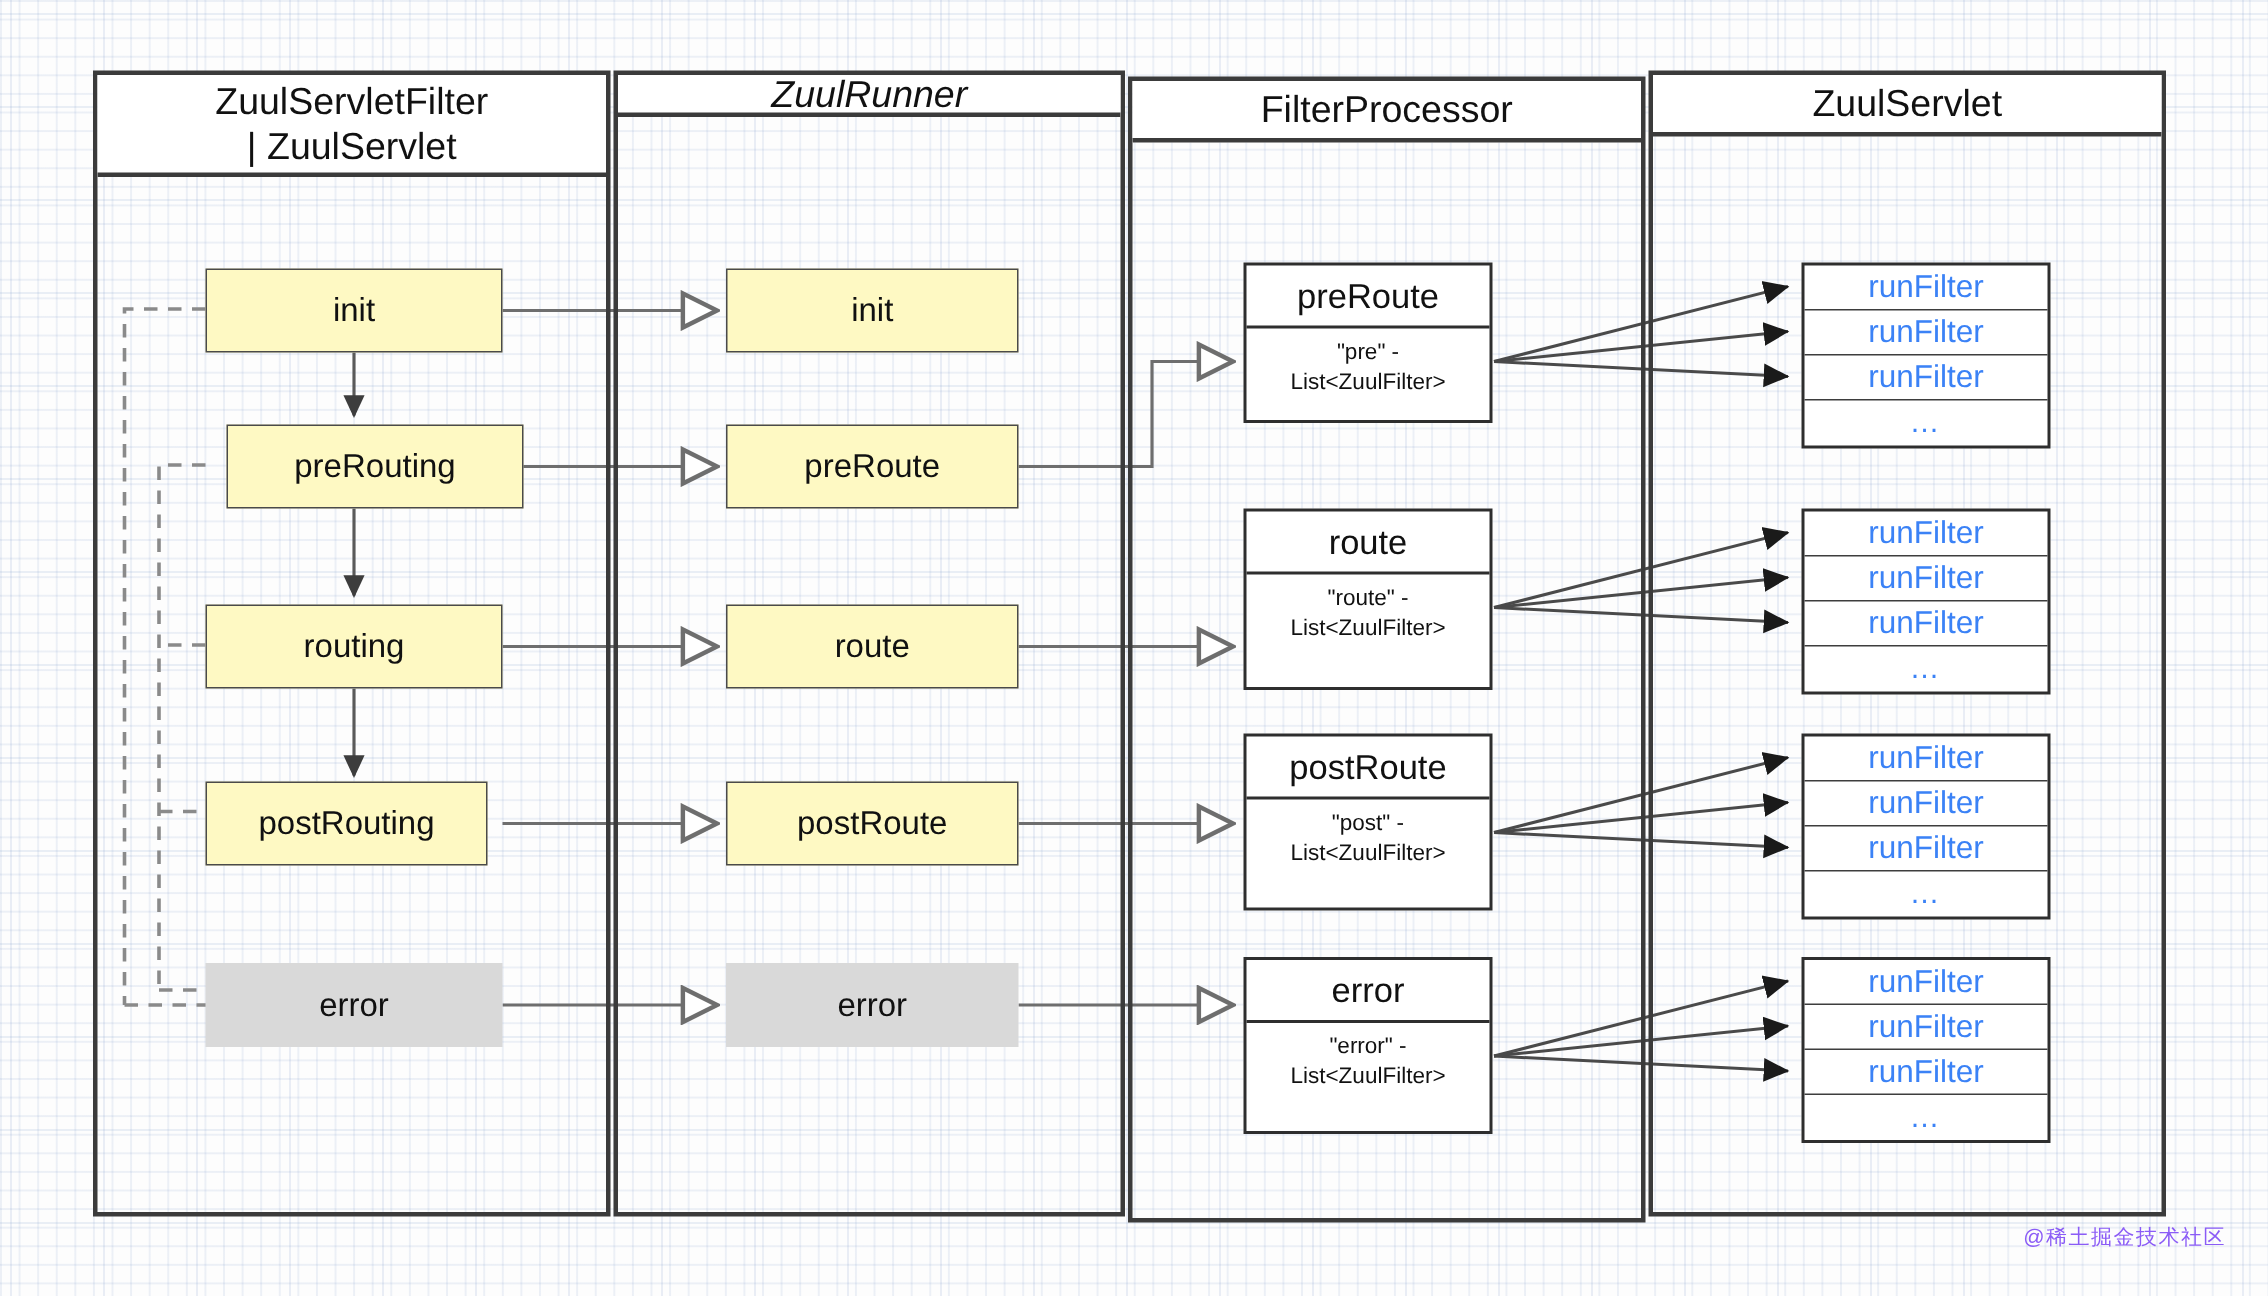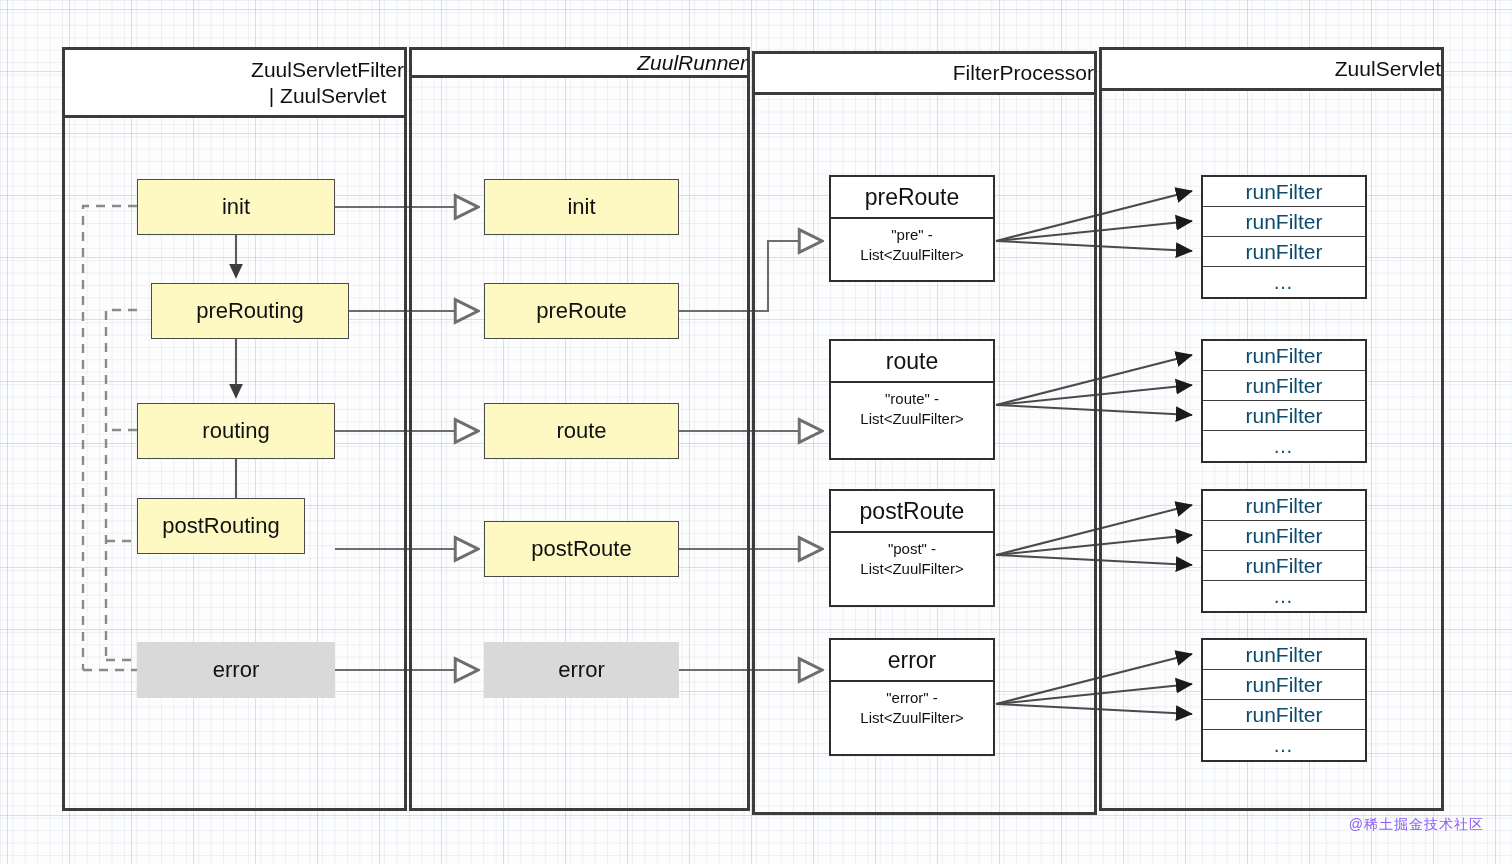--- a/index.html
+++ b/index.html
@@ -23,23 +23,23 @@
   }
   #canvas{position:absolute;left:0;top:0;width:1512px;height:864px;}
 
   
   .lane{position:absolute;border:3px solid #3b3b3b;box-sizing:border-box;background:transparent;}
   .lane-head{
     position:absolute;left:0;top:0;right:0;
     box-sizing:border-box;
     border-bottom:3px solid #3b3b3b;
     background:#ffffff;
-    display:flex;align-items:center;justify-content:flex-end;
+    display:flex;align-items:center;justify-content:center;
     text-align:center;line-height:1.2;
-    font-size:21px;color:#111;
+    font-size:25px;color:#111;
   }
 
   
   .node{
     position:absolute;box-sizing:border-box;
     border:1.6px solid #4a4a4a;background:#fef9c3;
     display:flex;align-items:center;justify-content:center;
     font-size:22px;color:#111;z-index:5;
   }
   .node.shaded{background:#d9d9d9;border:none;}
@@ -64,21 +64,21 @@
 
   
   .stack{
     position:absolute;box-sizing:border-box;
     border:2.2px solid #2e2e2e;background:#fff;z-index:5;
   }
   .stack-row{
     box-sizing:border-box;height:30px;
     border-bottom:1.6px solid #3d3d3d;
     display:flex;align-items:center;justify-content:center;
-    font-size:21px;color:#0c4a6e;
+    font-size:21px;color:#3b82f6;
   }
   .stack-row:last-child{border-bottom:none;}
   .stack-row.ellipsis{font-size:20px;letter-spacing:2px;}
 
   
   #watermark{
     position:absolute;right:28px;bottom:30px;
     font-size:14px;color:#8b5cf6;letter-spacing:1px;z-index:8;
   }
 </style>
@@ -197,21 +197,21 @@
 
 <div class="node" style="left:137px;top:179px;width:198px;height:56px;">
   <span>init</span>
 </div>
 <div class="node" style="left:151px;top:283px;width:198px;height:56px;">
   <span>preRouting</span>
 </div>
 <div class="node" style="left:137px;top:403px;width:198px;height:56px;">
   <span>routing</span>
 </div>
-<div class="node" style="left:137px;top:498px;width:168px;height:56px;">
+<div class="node" style="left:137px;top:521px;width:188px;height:56px;">
   <span>postRouting</span>
 </div>
 <div class="node shaded" style="left:137px;top:642px;width:198px;height:56px;">
   <span>error</span>
 </div>
 
 <div class="node" style="left:484px;top:179px;width:195px;height:56px;">
   <span>init</span>
 </div>
 <div class="node" style="left:484px;top:283px;width:195px;height:56px;">

